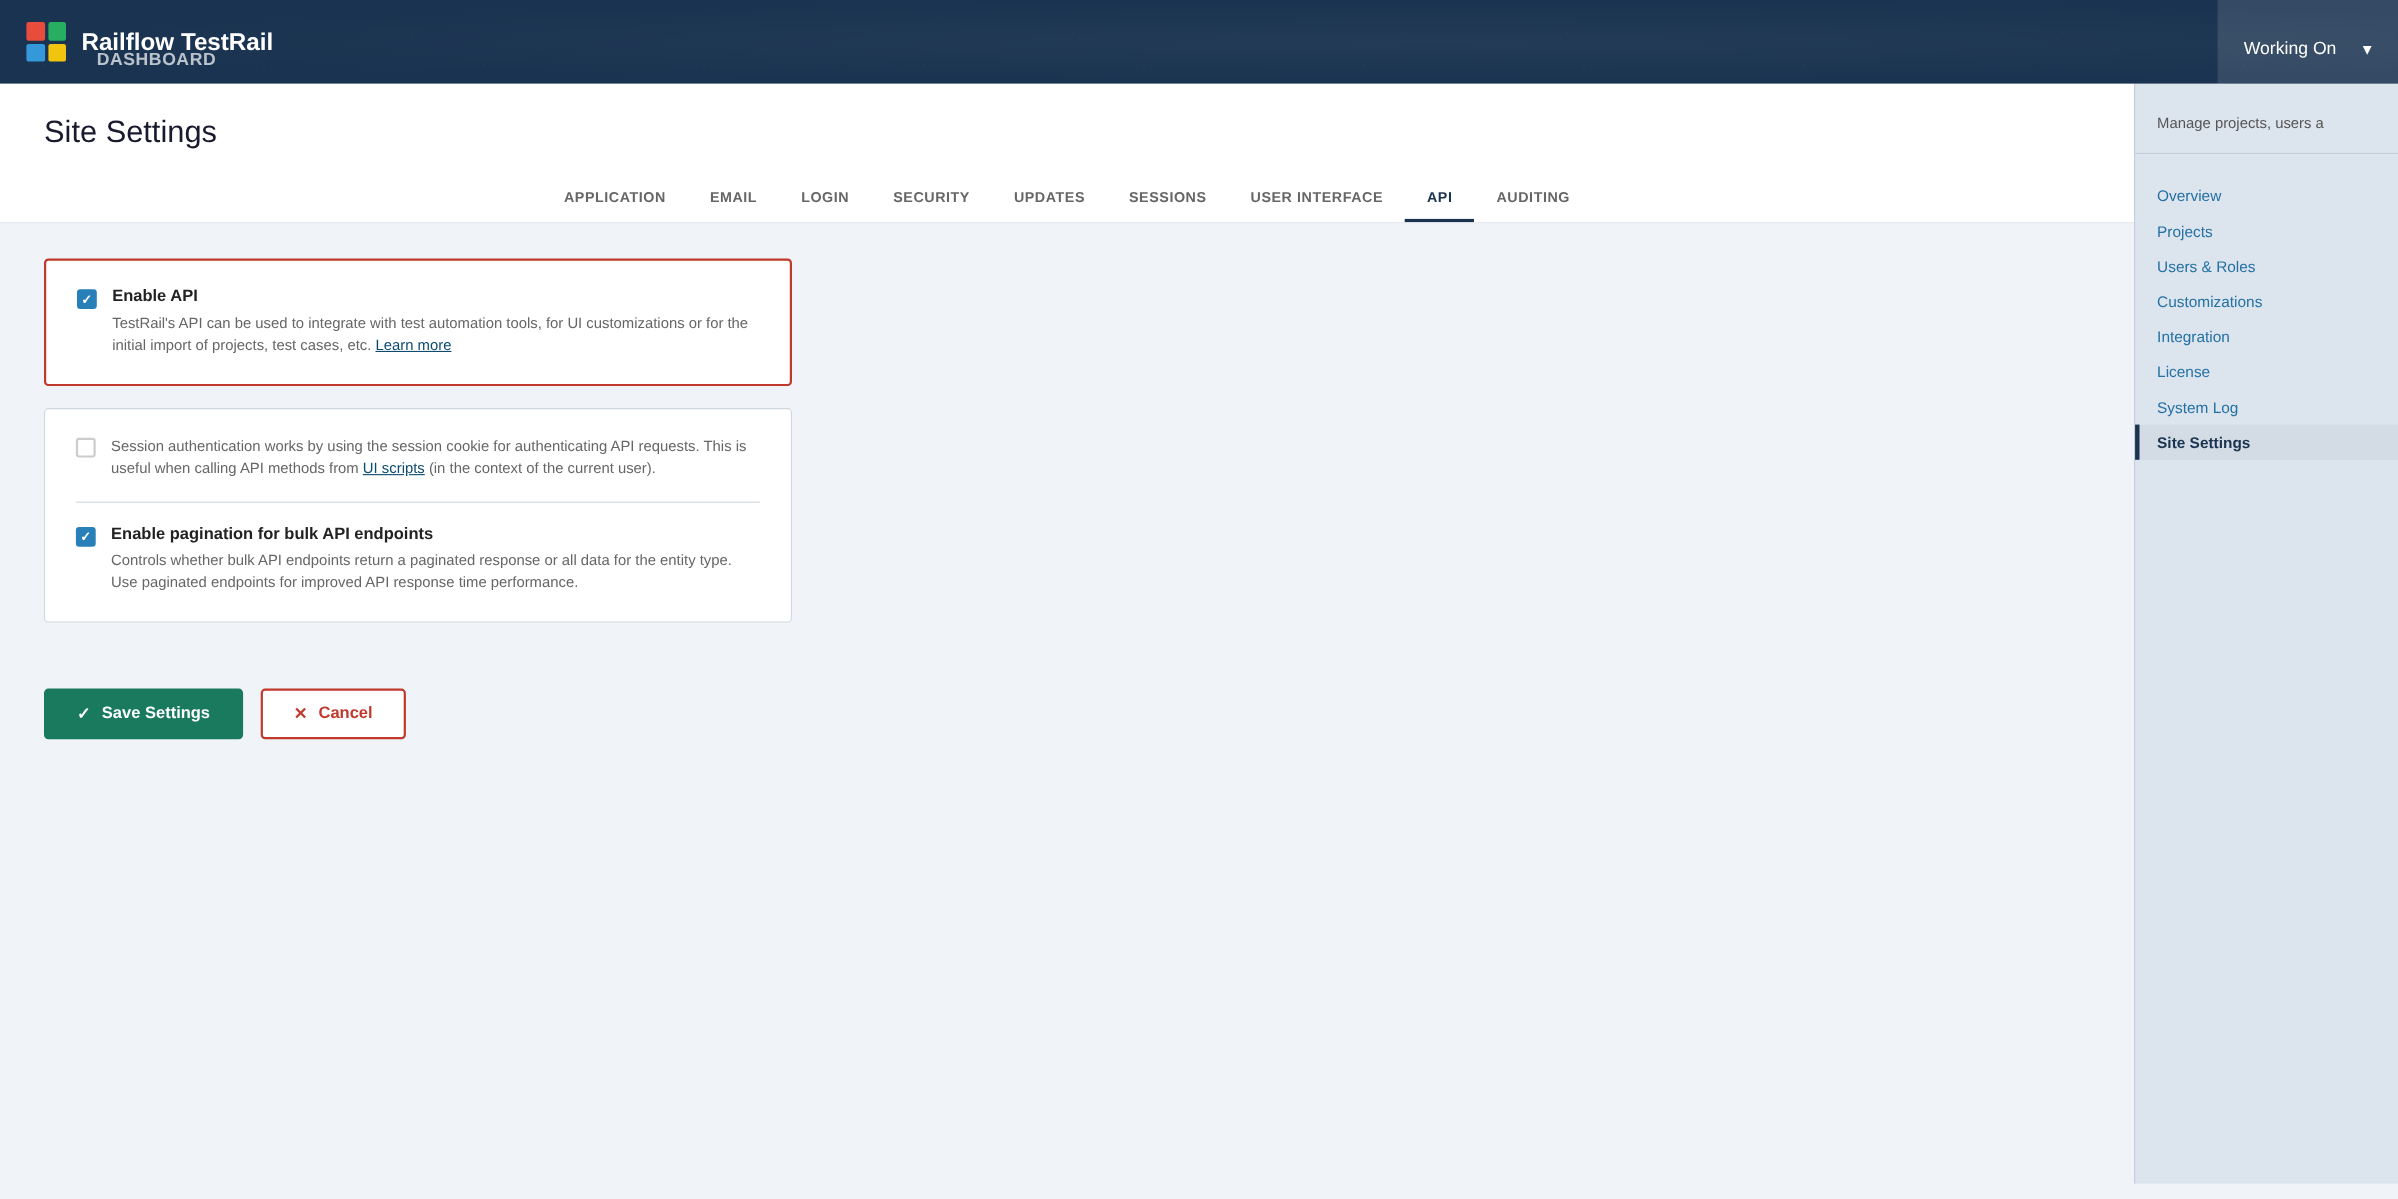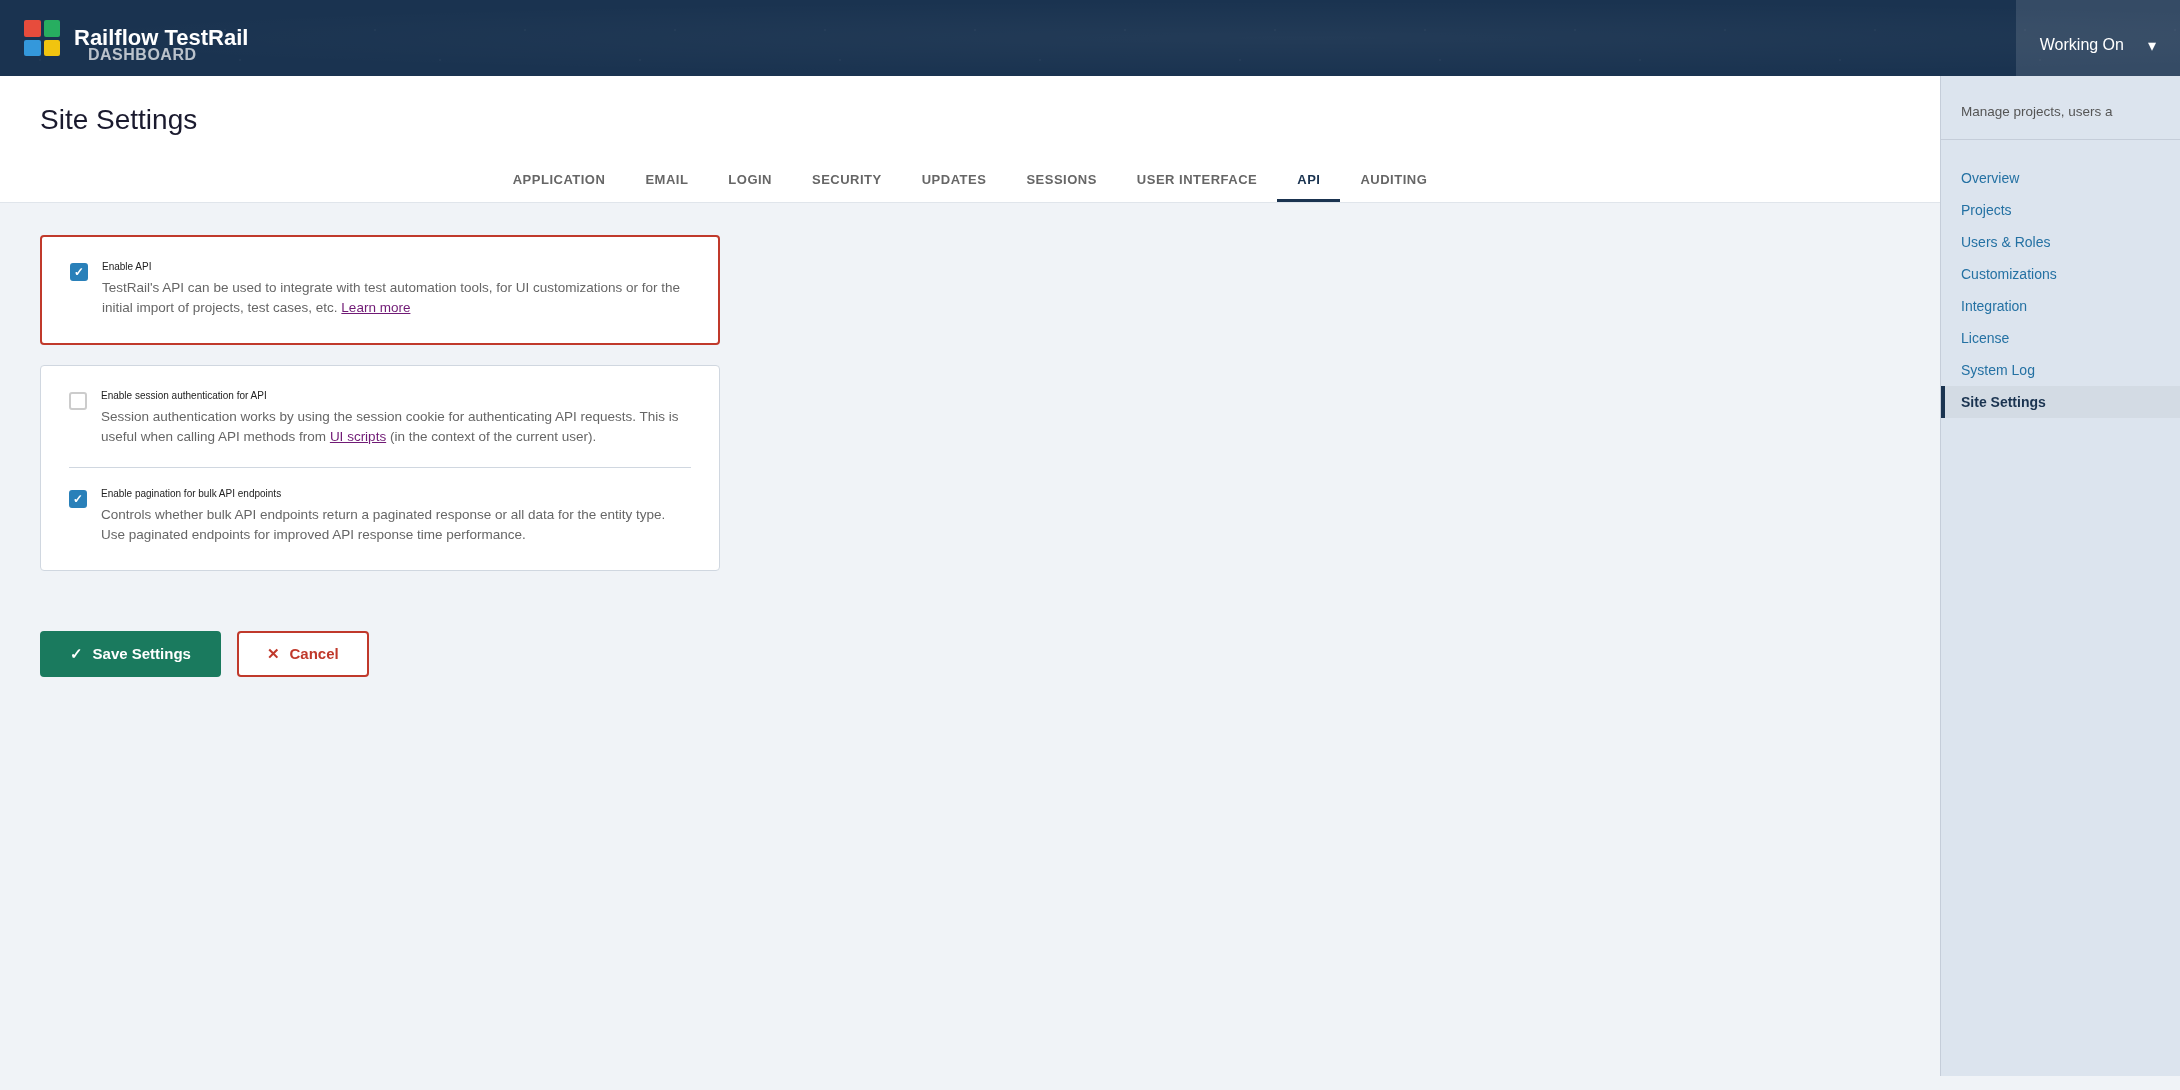--- a/index.html
+++ b/index.html
@@ -167,32 +167,32 @@
       background: #2980b9;
       border-color: #2980b9;
     }
     .checkbox-custom.checked::after {
       content: '✓';
       color: white;
       font-size: 12px;
       font-weight: 700;
     }
     .setting-label {
-      font-size: 10px;
-      font-weight: 400;
+      font-size: 15px;
+      font-weight: 700;
       color: #222;
       margin-bottom: 6px;
     }
     .setting-desc {
       font-size: 13.5px;
       color: #666;
       line-height: 1.5;
     }
     .setting-desc a {
-      color: #701a75;
+      color: #0c4a6e;
       text-decoration: underline;
     }
 
     .divider {
       border: none;
       border-top: 1px solid #d0d7e0;
       margin: 20px 0;
     }
 
     
@@ -317,21 +317,20 @@
       </div>
 
       <div style="height: 20px;"></div>
 
       <div class="setting-block">
         <div class="checkbox-row">
           <div class="checkbox-wrap">
             <div class="checkbox-custom"></div>
           </div>
           <div>
-            <div class="setting-label">Enable session authentication for API</div>
             <div class="setting-desc">
               <span>Session authentication works by using the session cookie for authenticating API requests. This is useful when calling API methods from </span><a href="#">UI scripts</a><span> (in the context of the current user).</span>
             </div>
           </div>
         </div>
 
         <hr class="divider">
 
         <div class="checkbox-row">
           <div class="checkbox-wrap">

